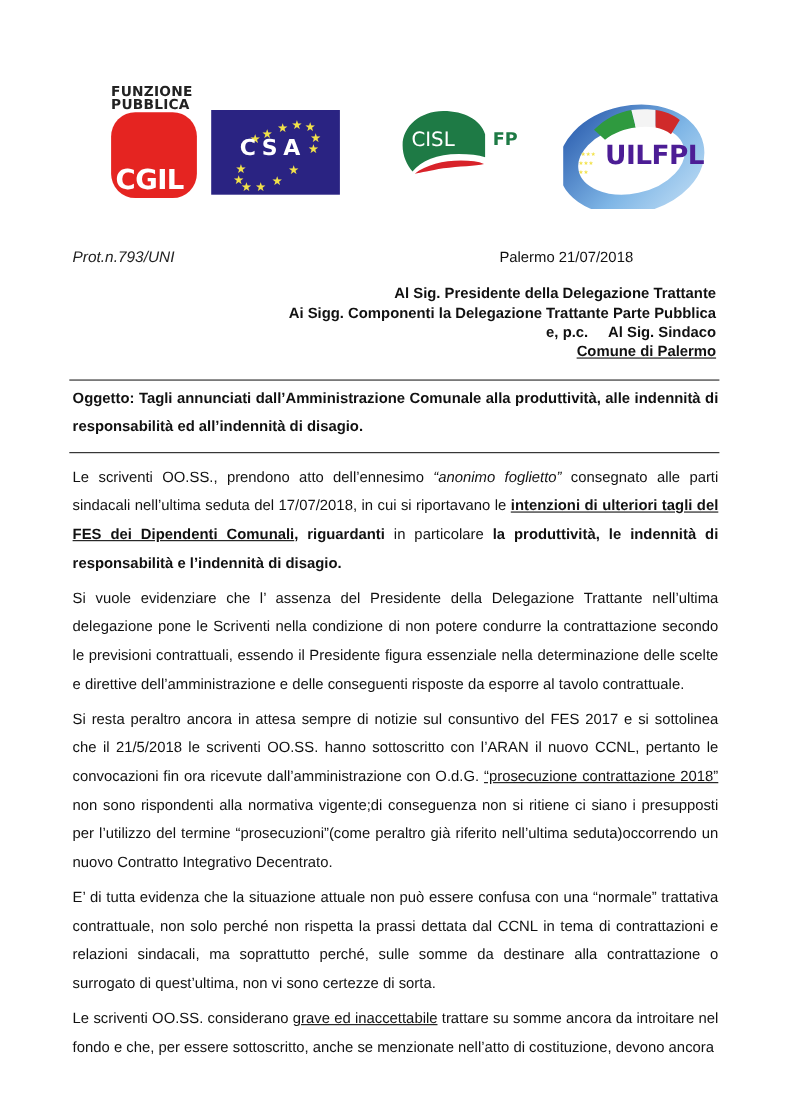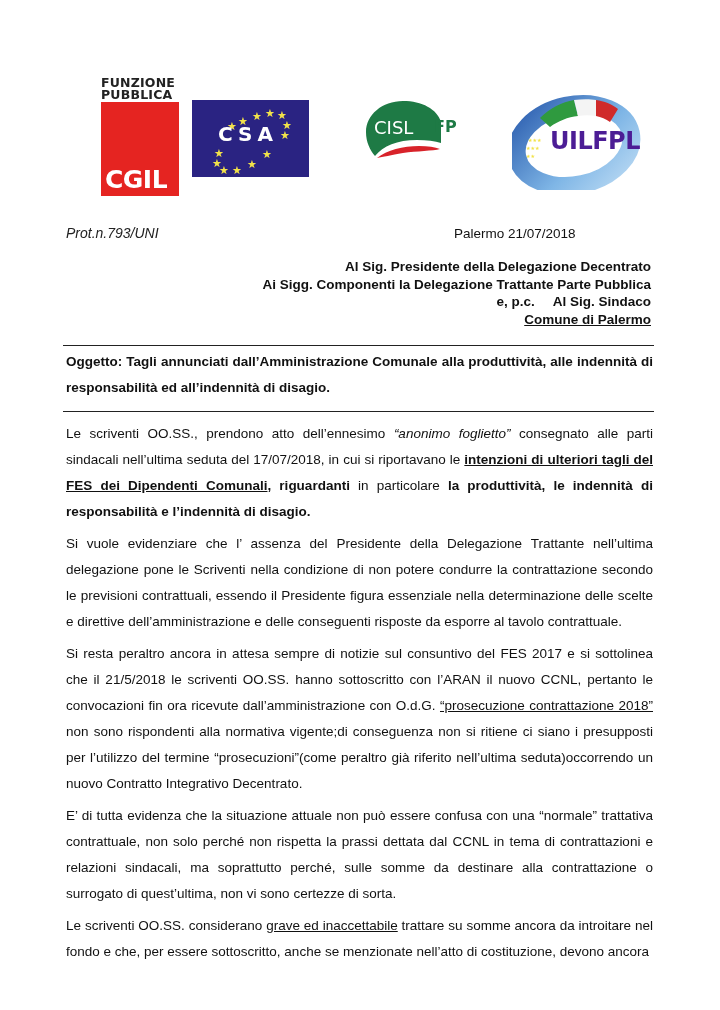--- a/index.html
+++ b/index.html
@@ -3,29 +3,29 @@
 <meta charset="utf-8">
 <style>
   html, body { margin: 0; padding: 0; background: #ffffff; }
   body { width: 720px; height: 1010px; position: relative; overflow: hidden;
          font-family: "Liberation Sans", sans-serif; color: #111; }
   .abs { position: absolute; }
 
   
   .cgil { left: 67px; top: 77px; width: 78px; padding-left: 34px; }
   .cgil .top { font-family: "DejaVu Sans", sans-serif; font-weight: bold; font-size: 12.5px; line-height: 11.5px; letter-spacing: 0.2px; color: #222; }
-  .cgil .box { margin-top: 2px; width: 78px; height: 94px; background: #e52421; position: relative; }
+  .cgil .box { margin-top: 2px; width: 78px; height: 78px; background: #e52421; position: relative; border-radius: 22px; }
   .cgil .box span { position: absolute; left: 4px; bottom: 2px; font-family: "DejaVu Sans", sans-serif; font-weight: bold; font-size: 25px; color: #fff; letter-spacing: -0.5px; }
 
   .csa { left: 192px; top: 100px; width: 117px; height: 77px; background: #2a2382; }
   .csa .txt { position: absolute; left: 26px; top: 22px; font-family: "DejaVu Sans", sans-serif; font-weight: bold; font-size: 20px; color: #fff; letter-spacing: 5px; }
 
   .cisl { left: 365px; top: 100px; width: 100px; height: 60px; }
   .cisl .txt { position: absolute; left: 9px; top: 17px; font-family: "DejaVu Sans", sans-serif; font-weight: normal; font-size: 18px; color: #fff; }
-  .cisl .fp { position: absolute; left: 69px; top: 17px; font-family: "DejaVu Sans", sans-serif; font-weight: bold; font-size: 16px; color: #1e7a45; }
+  .cisl .fp { position: absolute; left: 83px; top: 17px; font-family: "DejaVu Sans", sans-serif; font-weight: bold; font-size: 16px; color: #1e7a45; }
 
   .uil { left: 512px; top: 90px; width: 130px; height: 100px; }
   .uil .txt { position: absolute; left: 38px; top: 37px; font-family: "DejaVu Sans", sans-serif; font-weight: bold; font-size: 24px; color: #4c1d95; letter-spacing: -0.5px; }
 
   
   .prot { left: 66px; top: 225px; font-style: italic; font-size: 14px; color: #222; }
   .date { left: 454px; top: 226px; font-family: "Liberation Sans", sans-serif; font-size: 13.5px; }
   .addr { right: 69px; top: 258px; text-align: right; font-weight: bold; font-size: 13.5px; line-height: 17.5px; }
   .addr .line { display: block; white-space: nowrap; }
   .addr .u { text-decoration: underline; }
@@ -103,21 +103,21 @@
         <text x="14" y="68">★★</text>
     </g>
   </svg>
   <span class="txt">UILFPL</span>
 </div>
 
 <div class="abs prot">Prot.n.793/UNI</div>
 <div class="abs date">Palermo  21/07/2018</div>
 
 <div class="abs addr">
-  <span class="line">Al Sig. Presidente della Delegazione Decentrato</span>
+  <span class="line">Al Sig. Presidente della Delegazione Trattante</span>
   <span class="line">Ai Sigg. Componenti la Delegazione Trattante Parte Pubblica</span>
   <span class="line"><span>e, p.c.</span><span class="gap"></span><span>Al Sig. Sindaco</span></span>
   <span class="line u">Comune di Palermo</span>
 </div>
 
 <div class="abs rule" style="top:345px"></div>
 <div class="abs subject">Oggetto: Tagli annunciati dall’Amministrazione Comunale alla produttività, alle indennità di responsabilità ed all’indennità di disagio.</div>
 <div class="abs rule" style="top:411px"></div>
 
 <div class="abs body">

